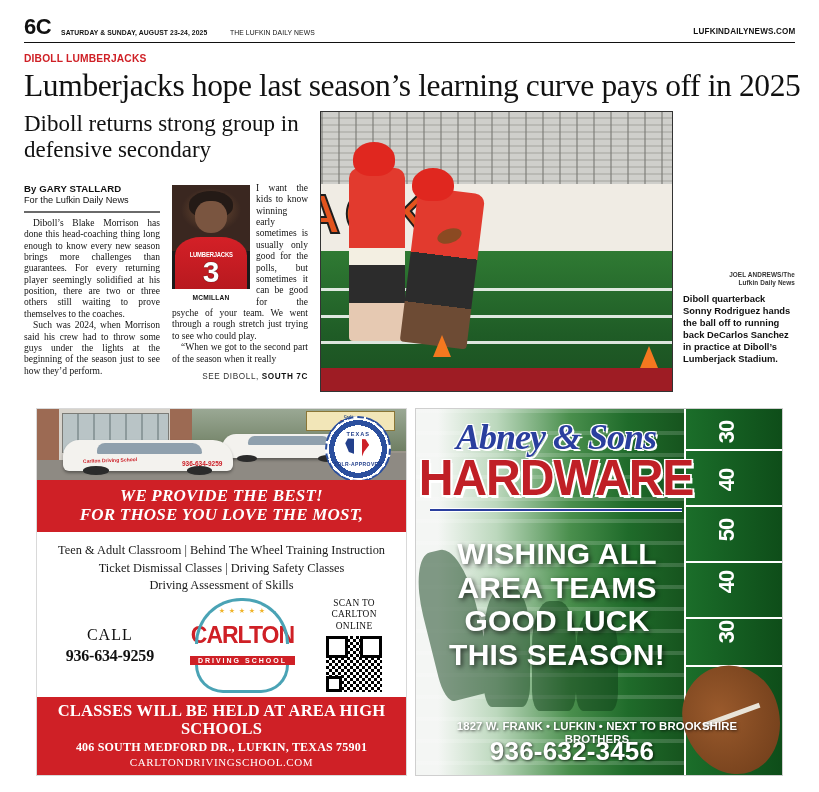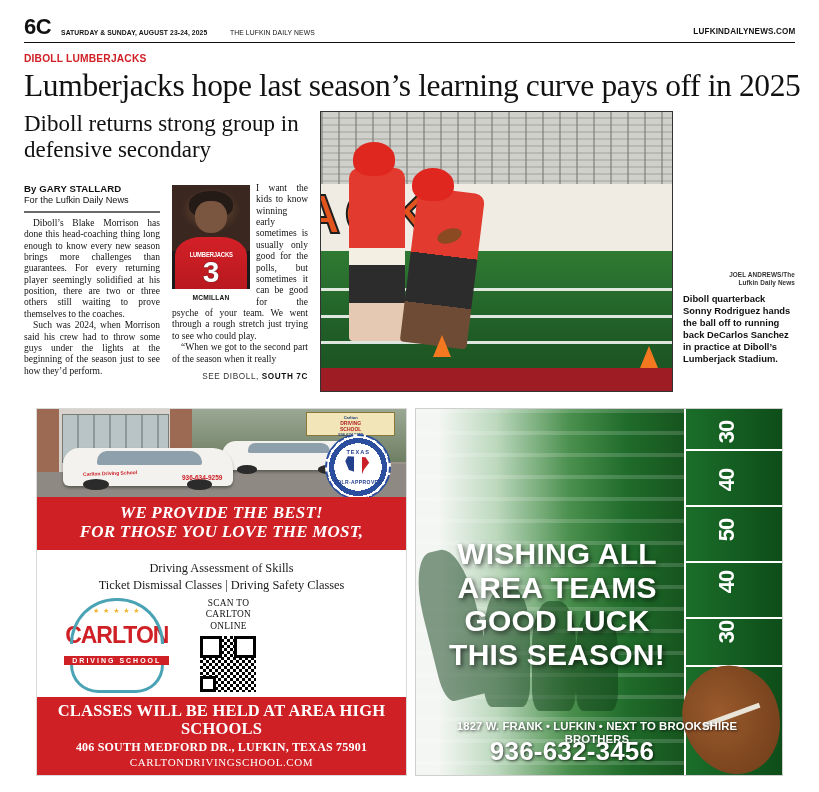--- a/index.html
+++ b/index.html
@@ -672,25 +672,30 @@
           <div class="txt-bot">TDLR-APPROVED</div>
         </div>
       </div>
 
       <div class="carlton-banner">
         <div>WE PROVIDE THE BEST!</div>
         <div>FOR THOSE YOU LOVE THE MOST,</div>
       </div>
 
       <div class="carlton-services">
+        <div>Teen &amp; Adult Classroom | Behind The Wheel Training Instruction</div>
+        <div>Ticket Dismissal Classes | Driving Safety Classes</div>
         <div>Driving Assessment of Skills</div>
-        <div>Ticket Dismissal Classes | Driving Safety Classes</div>
       </div>
 
       <div class="carlton-mid">
+        <div class="carlton-call">
+          <div class="c1">CALL</div>
+          <div class="c2">936-634-9259</div>
+        </div>
         <div class="carlton-logo">
           <div class="arc">
             <div class="stars">★ ★ ★ ★ ★</div>
           </div>
           <div class="word">CARLTON</div>
           <div class="sub">DRIVING SCHOOL</div>
           <div class="arc-bottom"></div>
         </div>
         <div class="carlton-qr">
           <div class="lbl">SCAN TO</div>
@@ -727,20 +732,25 @@
         <div class="hline" style="top:256px;"></div>
         <div class="abney-yard" style="top:12px;">30</div>
         <div class="abney-yard" style="top:60px;">40</div>
         <div class="abney-yard" style="top:110px;">50</div>
         <div class="abney-yard" style="top:162px;">40</div>
         <div class="abney-yard" style="top:212px;">30</div>
         <div class="abney-yard" style="top:258px;">20</div>
         <div class="abney-ball"></div>
       </div>
 
+      <div class="abney-logo">
+        <div class="abney-script">Abney &amp; Sons</div>
+        <div class="abney-hardware">HARDWARE</div>
+        <div class="abney-underline"></div>
+      </div>
 
       <div class="abney-msg">
         <div>WISHING ALL</div>
         <div>AREA TEAMS</div>
         <div>GOOD LUCK</div>
         <div>THIS SEASON!</div>
       </div>
 
       <div class="abney-addr">1827 W. FRANK • LUFKIN • NEXT TO BROOKSHIRE BROTHERS</div>
       <div class="abney-tel">936-632-3456</div>

